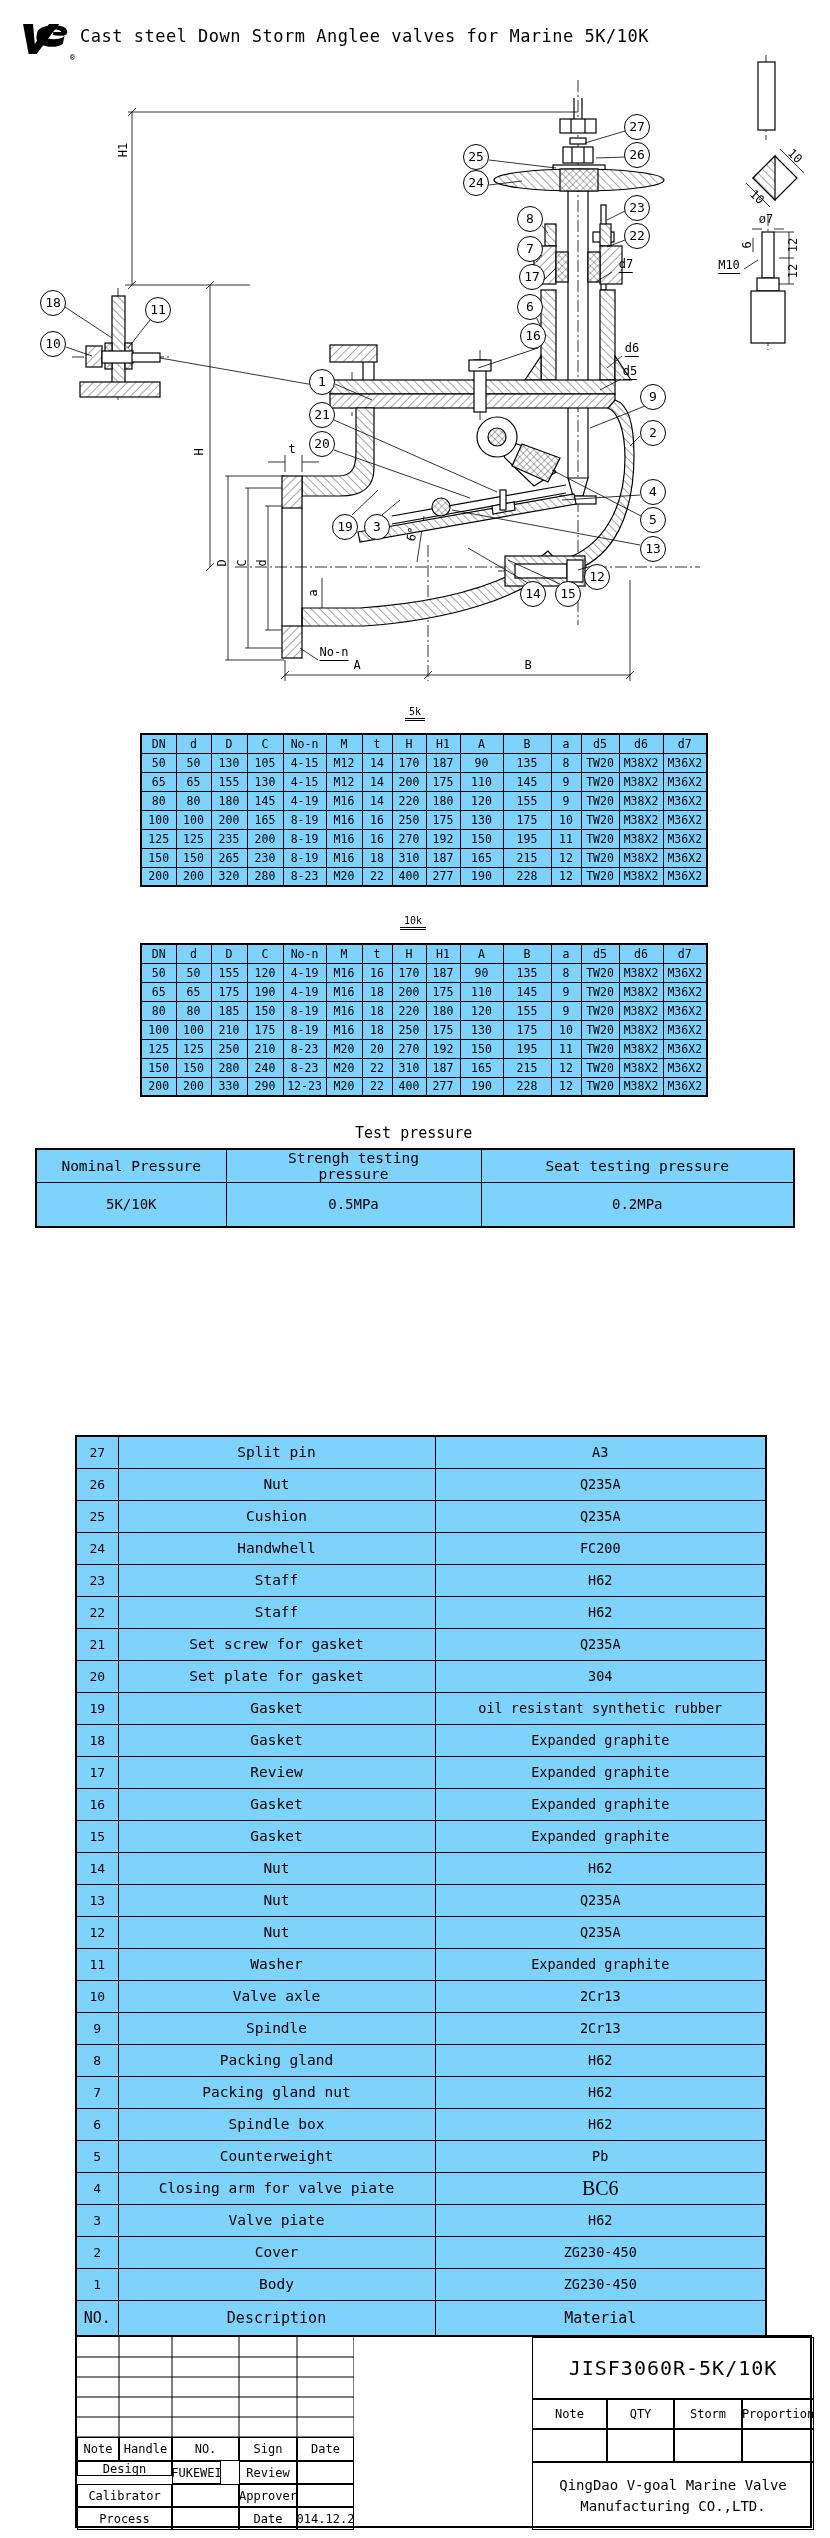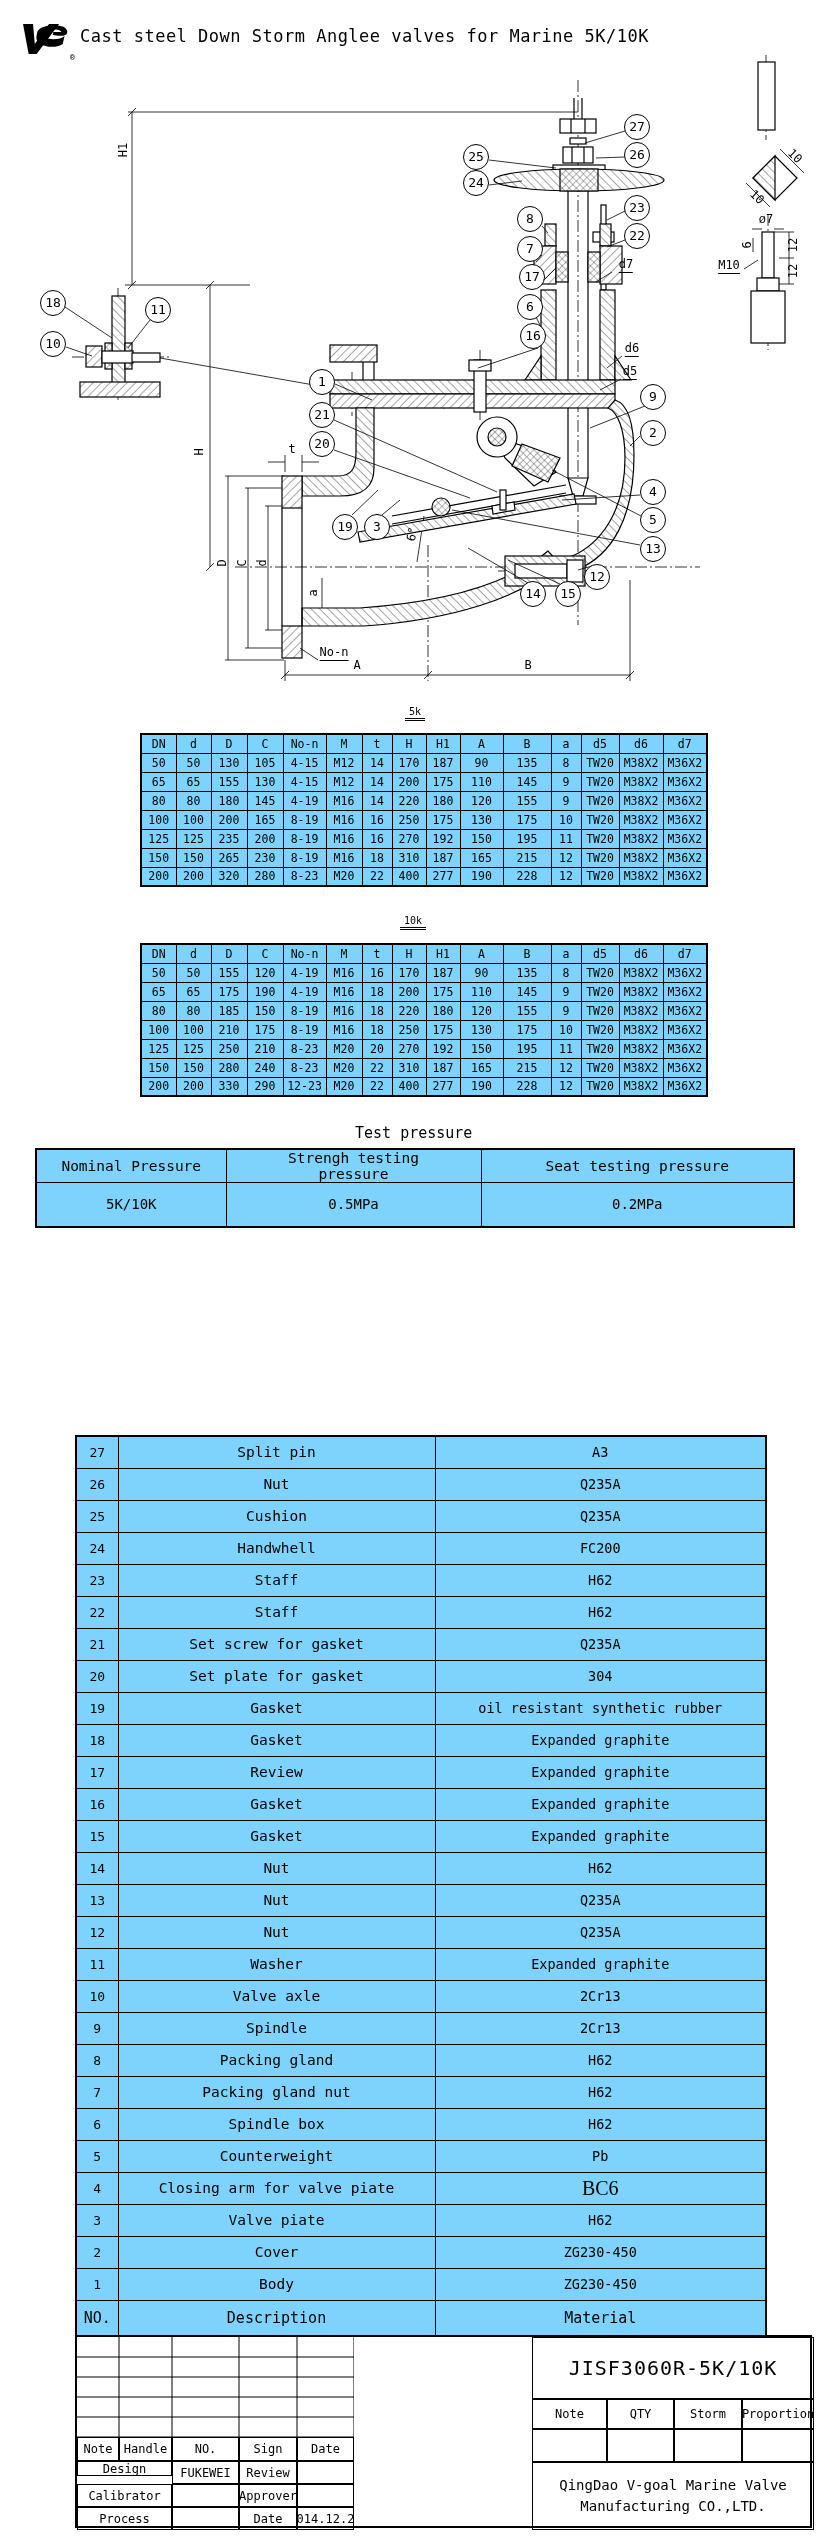--- a/index.html
+++ b/index.html
@@ -850,21 +850,21 @@
     </g>
   </svg>
 
   <div class="tb" style="left:0;top:100px;width:42px;height:24px">Note</div>
   <div class="tb" style="left:42px;top:100px;width:53px;height:24px">Handle</div>
   <div class="tb" style="left:95px;top:100px;width:67px;height:24px">NO.</div>
   <div class="tb" style="left:162px;top:100px;width:58px;height:24px">Sign</div>
   <div class="tb" style="left:220px;top:100px;width:57px;height:24px">Date</div>
 
   <div class="tb" style="left:0;top:124px;width:95px;height:15px">Design</div>
-  <div class="tb" style="left:95px;top:124px;width:67px;height:23px">FUKEWEI</div>
+  <div class="tb" style="left:95px;top:124px;width:49px;height:23px">FUKEWEI</div>
   <div class="tb" style="left:162px;top:124px;width:58px;height:23px">Review</div>
   <div class="tb" style="left:220px;top:124px;width:57px;height:23px"></div>
 
   <div class="tb" style="left:0;top:147px;width:95px;height:23px">Calibrator</div>
   <div class="tb" style="left:95px;top:147px;width:67px;height:23px"></div>
   <div class="tb" style="left:162px;top:147px;width:58px;height:23px">Approver</div>
   <div class="tb" style="left:220px;top:147px;width:57px;height:23px"></div>
 
   <div class="tb" style="left:0;top:170px;width:95px;height:23px">Process</div>
   <div class="tb" style="left:95px;top:170px;width:67px;height:23px"></div>

